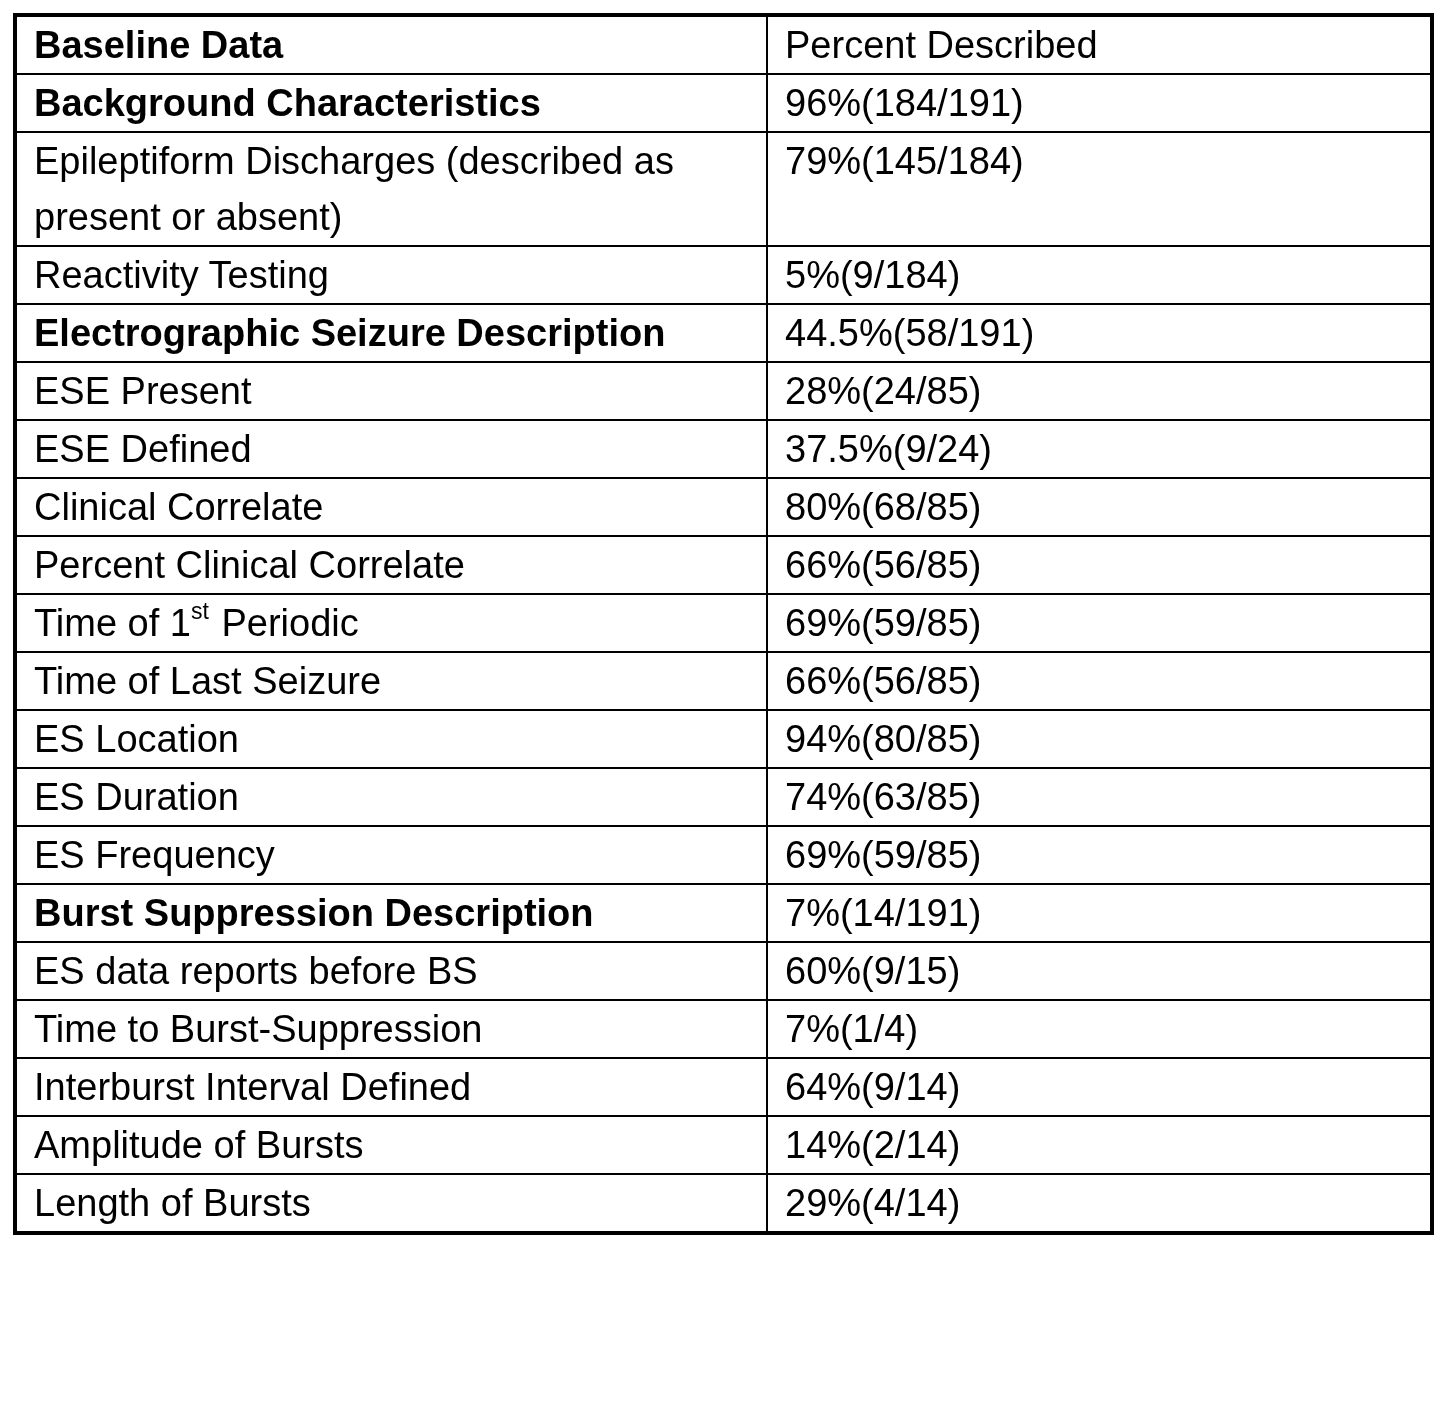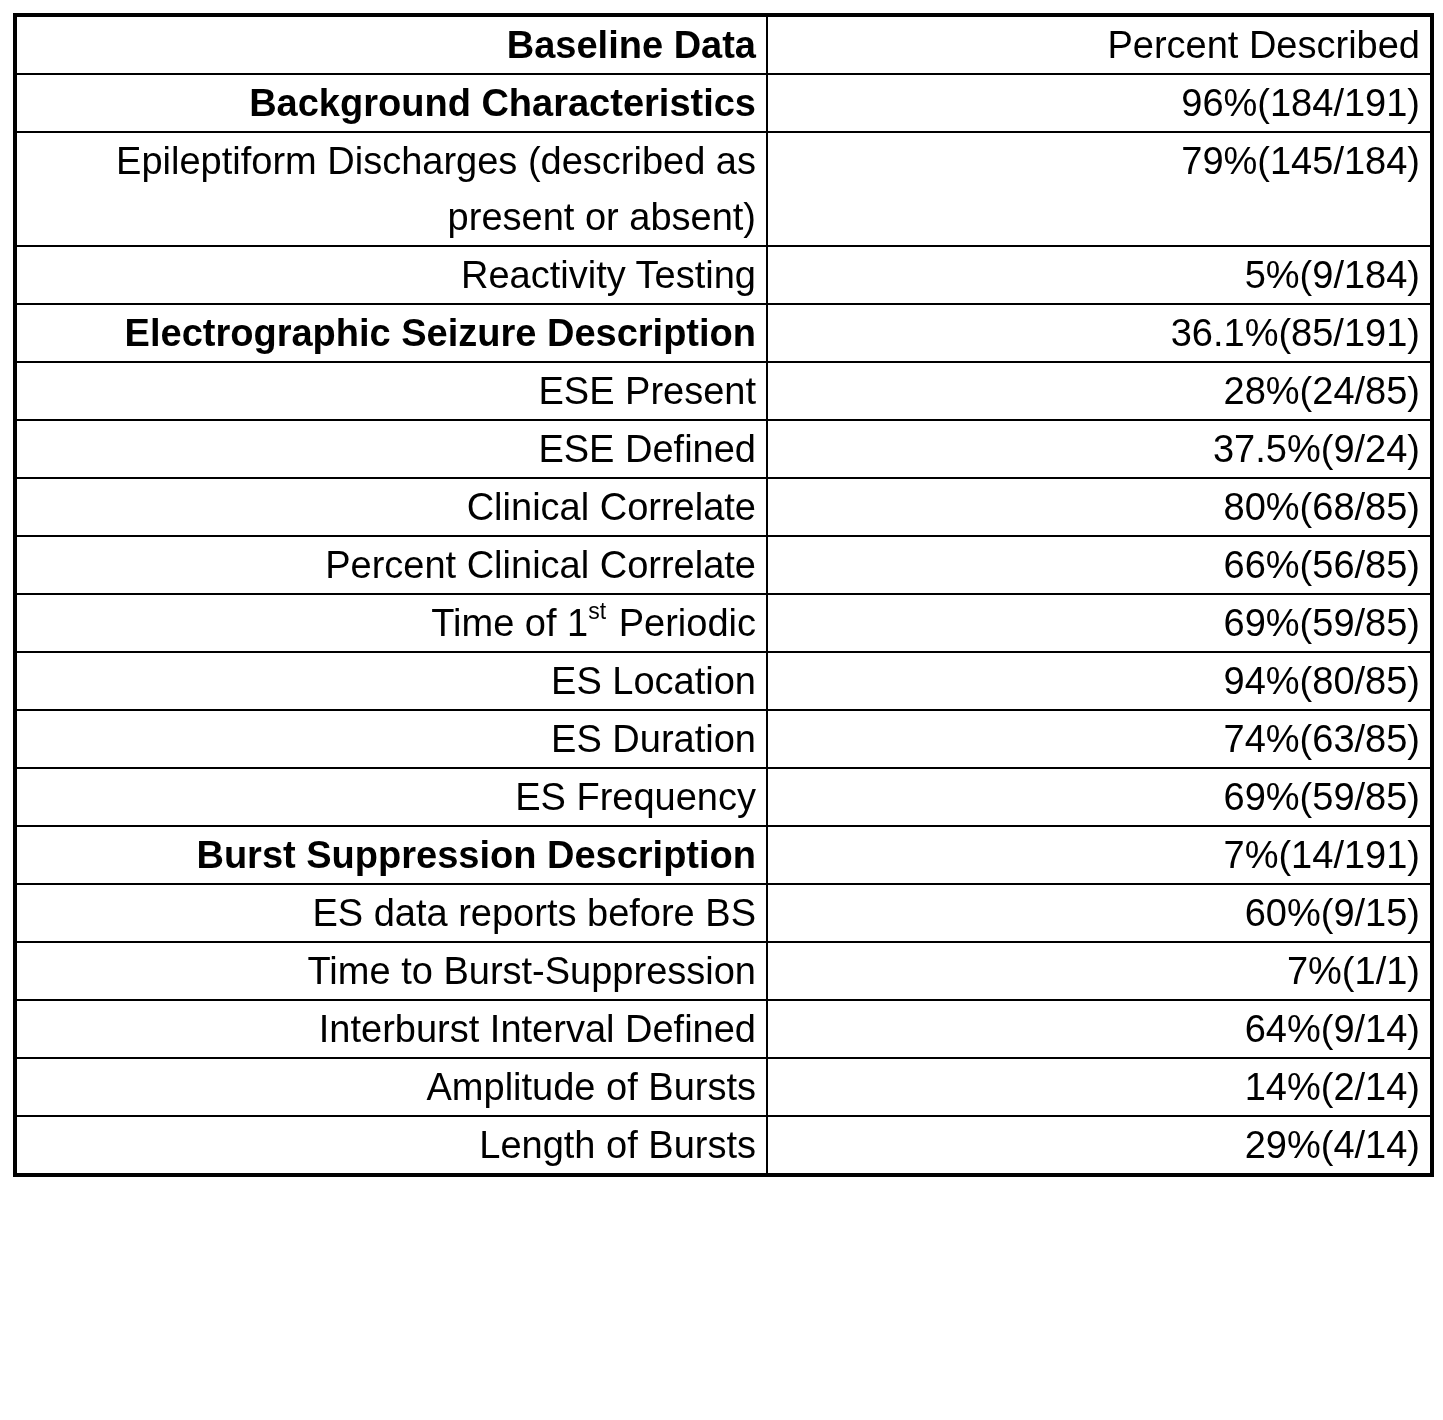--- a/index.html
+++ b/index.html
@@ -23,21 +23,21 @@
     background: #ffffff;
   }
   table.baseline-table th,
   table.baseline-table td {
     border: 2px solid #000000;
     font-size: 38px;
     font-weight: 400;
     line-height: 56px;
     height: 56px;
     padding: 0 10px 0 17px;
-    text-align: right;
+    text-align: left;
     vertical-align: top;
     overflow: hidden;
     white-space: pre-line;
   }
   table.baseline-table {
     border: 4px solid #000000;
   }
   table.baseline-table .bold {
     font-weight: 700;
   }
@@ -76,41 +76,45 @@
           <td>Epileptiform Discharges (described as
 present or absent)</td>
           <td>79%(145/184)</td>
         </tr>
         <tr>
           <td>Reactivity Testing</td>
           <td>5%(9/184)</td>
         </tr>
         <tr>
           <td class="bold">Electrographic Seizure Description</td>
-          <td>36.1%(85/191)</td>
+          <td>44.5%(58/191)</td>
         </tr>
         <tr>
           <td>ESE Present</td>
           <td>28%(24/85)</td>
         </tr>
         <tr>
           <td>ESE Defined</td>
           <td>37.5%(9/24)</td>
         </tr>
         <tr>
           <td>Clinical Correlate</td>
           <td>80%(68/85)</td>
         </tr>
         <tr>
           <td>Percent Clinical Correlate</td>
           <td>66%(56/85)</td>
         </tr>
         <tr>
           <td><span>Time of 1</span><sup>st</sup><span> Periodic</span></td>
           <td>69%(59/85)</td>
+        </tr>
+        <tr>
+          <td>Time of Last Seizure</td>
+          <td>66%(56/85)</td>
         </tr>
         <tr>
           <td>ES Location</td>
           <td>94%(80/85)</td>
         </tr>
         <tr>
           <td>ES Duration</td>
           <td>74%(63/85)</td>
         </tr>
         <tr>
@@ -120,21 +124,21 @@
         <tr>
           <td class="bold">Burst Suppression Description</td>
           <td>7%(14/191)</td>
         </tr>
         <tr>
           <td>ES data reports before BS</td>
           <td>60%(9/15)</td>
         </tr>
         <tr>
           <td>Time to Burst-Suppression</td>
-          <td>7%(1/1)</td>
+          <td>7%(1/4)</td>
         </tr>
         <tr>
           <td>Interburst Interval Defined</td>
           <td>64%(9/14)</td>
         </tr>
         <tr>
           <td>Amplitude of Bursts</td>
           <td>14%(2/14)</td>
         </tr>
         <tr>

